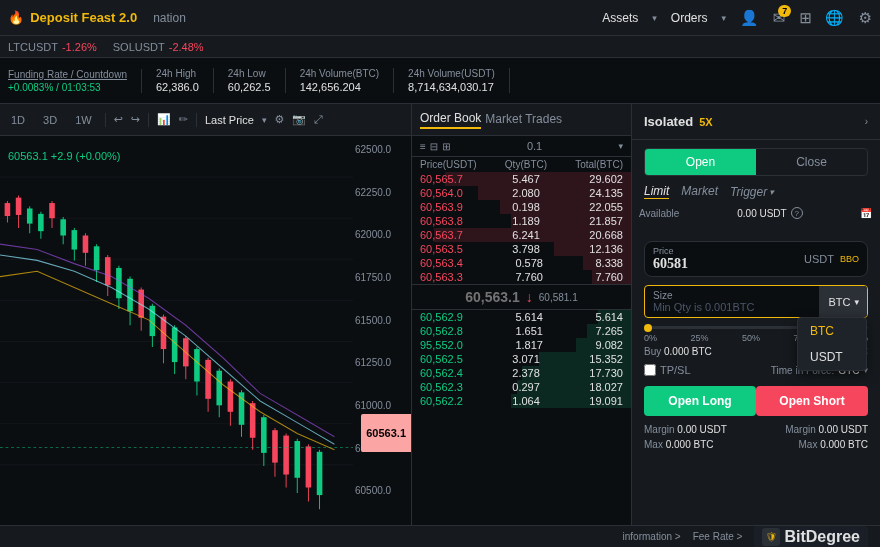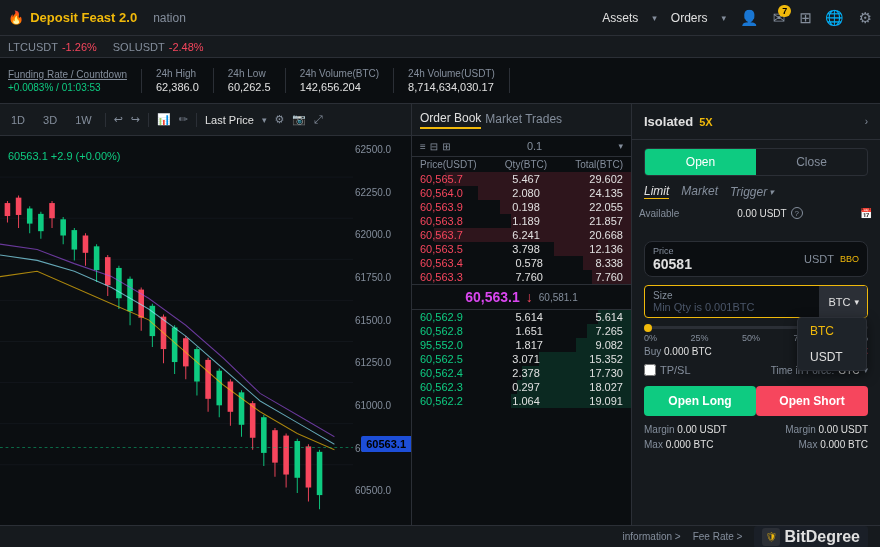--- a/index.html
+++ b/index.html
@@ -139,23 +139,23 @@
       position: absolute;
       left: 8px;
       top: 14px;
       font-size: 11px;
       color: #0ecb81;
     }
     .chart-current-price {
       position: absolute;
       right: 0;
       bottom: 95px;
-      background: #1d4ed8;
+      background: #fca5a5;
       color: #000;
-      padding: 2px 5px;
+      padding: 13px 5px;
       font-size: 11px;
       font-weight: 600;
       border-radius: 2px 0 0 2px;
     }
     
     .price-axis {
       position: absolute;
       right: 0;
       top: 0;
       width: 58px;
@@ -338,20 +338,21 @@
     }
     .tp-input-wrap { flex: 1; display: flex; flex-direction: column; gap: 0; }
     .tp-input-field {
       background: transparent;
       border: none;
       outline: none;
       color: #e0e0e0;
       font-size: 14px;
       font-weight: 600;
       width: 100%;
+      font-family: Liberation Serif, serif;
     }
     .tp-input-suffix { color: #848e9c; font-size: 11px; }
     .tp-bbo { font-size: 9px; color: #f0b90b; margin-left: 2px; }
 
     
     .tp-size-row {
       margin: 4px 12px;
       background: #0b0e11;
       border: 1px solid #f0b90b;
       border-radius: 4px;
@@ -751,21 +752,21 @@
       <span class="total">8.338</span>
     </div>
         <div class="ob-row ask">
       <div class="ob-bg" style="background:#f6465d;width:18%"></div>
       <span class="price">60,563.3</span>
       <span class="qty">7.760</span>
       <span class="total">7.760</span>
     </div>
       </div>
     <div class="ob-mid-price">
-      <span style="color:#d946ef;font-size:14px;font-weight:700">60,563.1</span>
+      <span style="color:#737373;font-size:14px;font-weight:700">60,563.1</span>
       <span style="color:#f6465d">↓</span>
       <span class="ob-mid-sub">60,581.1</span>
     </div>
     <div class="ob-rows" id="ob-bids" style="flex:1">
         <div class="ob-row bid">
       <div class="ob-bg" style="background:#0ecb81;width:15%"></div>
       <span class="price">60,562.9</span>
       <span class="qty">5.614</span>
       <span class="total">5.614</span>
     </div>

